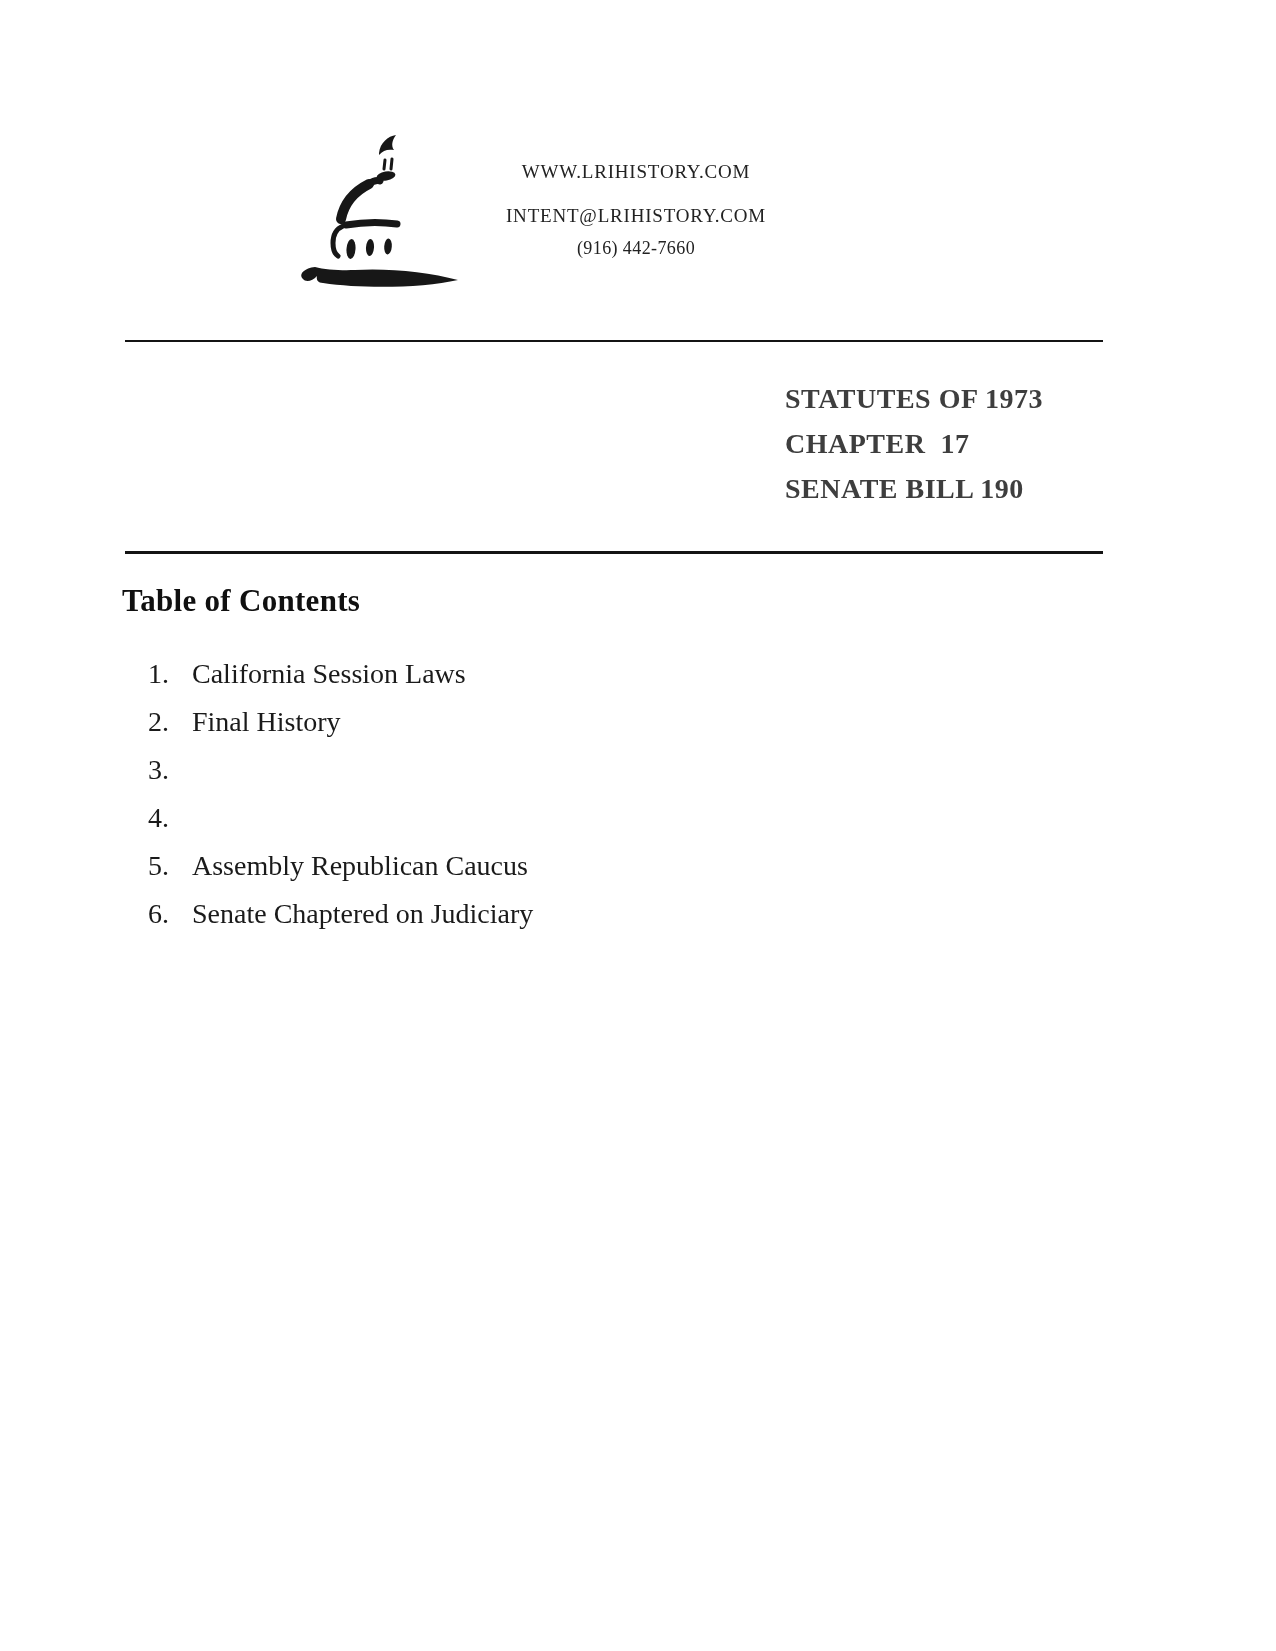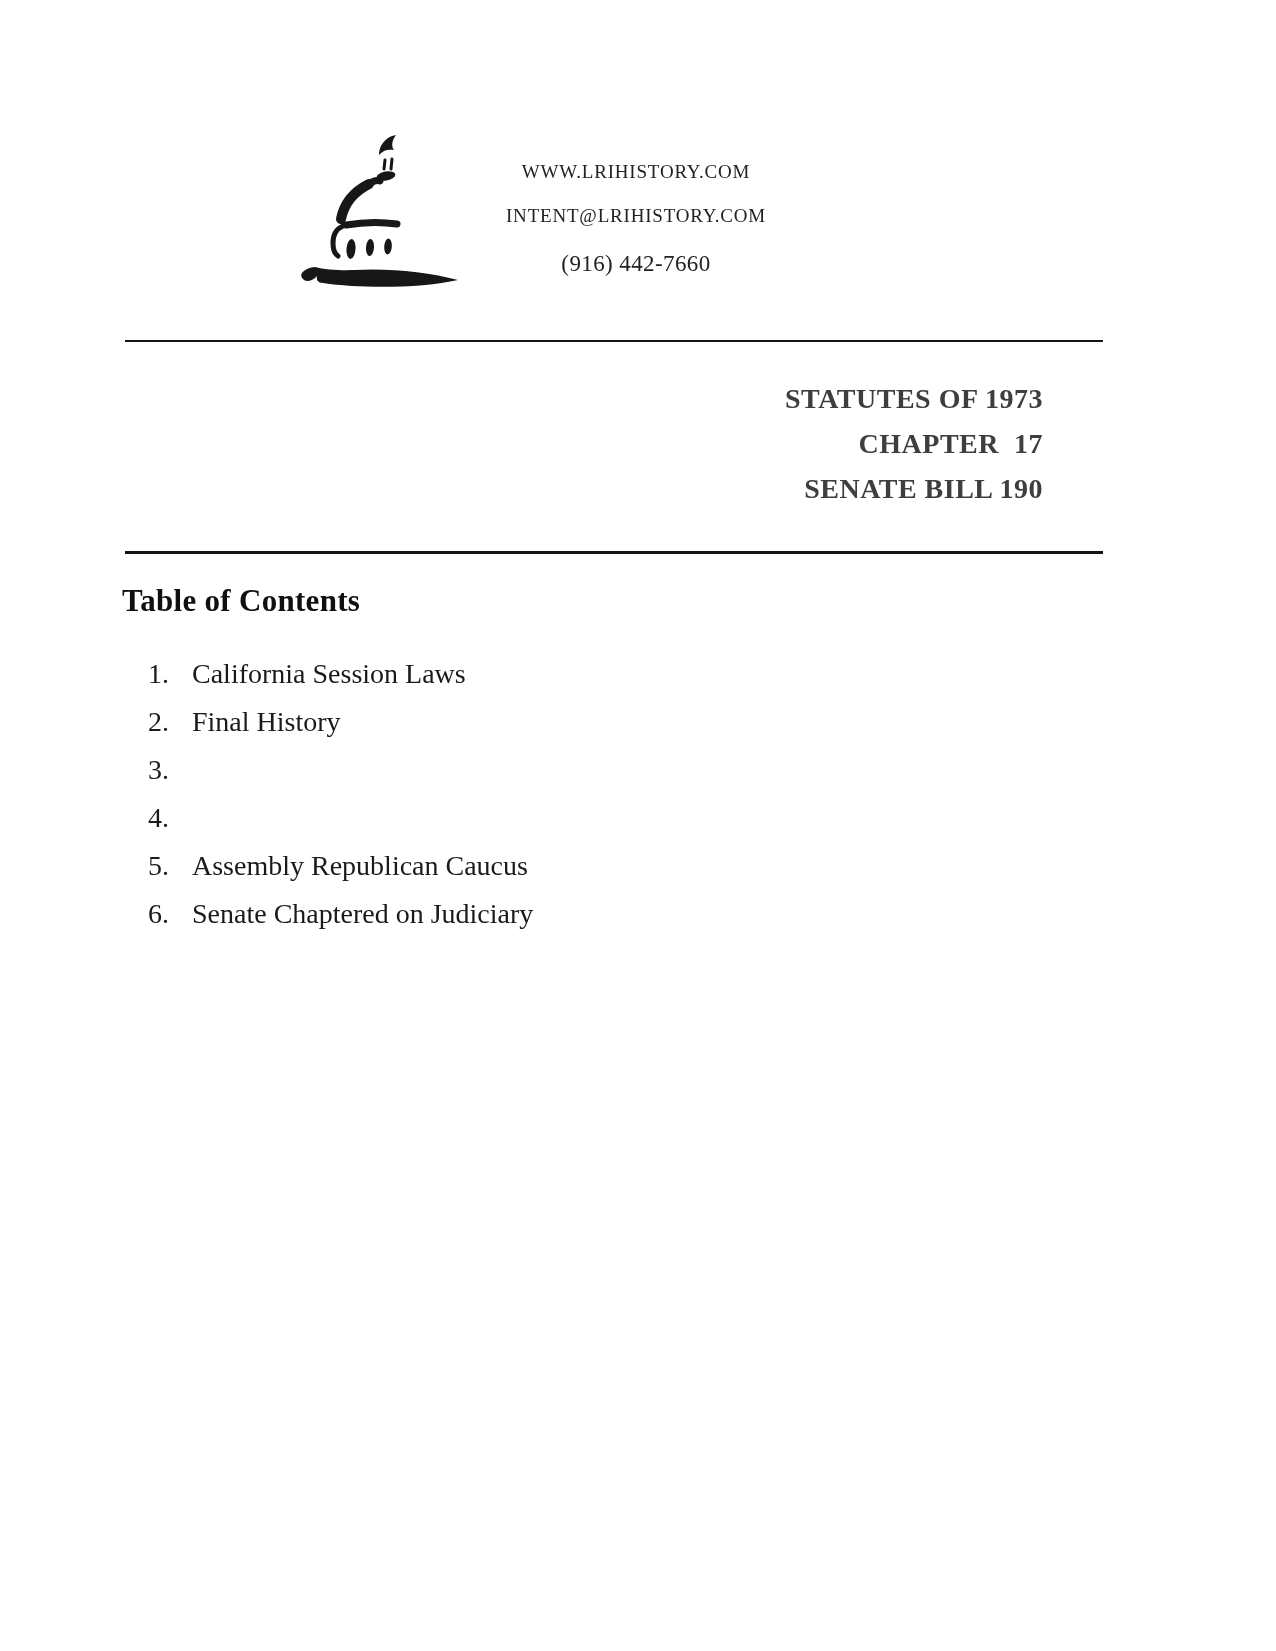--- a/index.html
+++ b/index.html
@@ -41,38 +41,37 @@
     white-space: nowrap;
   }
   .contact-line {
     font-size: 19px;
     line-height: 32px;
     letter-spacing: 0.8px;
     color: #222222;
     white-space: nowrap;
   }
   .contact-line.first { margin-top: 12px; }
-  .contact-line.phone { font-size: 23px; letter-spacing: 0.4px; margin-top: 16px; }
+  .contact-line.phone { font-size: 18px; letter-spacing: 0.4px; }
 
   
   .rule {
     position: absolute;
     left: 125px;
     width: 978px;
     background: #141414;
   }
   .rule-top { top: 340px; height: 2px; }
   .rule-bottom { top: 551px; height: 3px; }
 
   
   .case-block {
     position: absolute;
     right: 233px;
     top: 376px;
-    text-align: right;
   }
   .case-line {
     font-size: 28px;
     font-weight: bold;
     line-height: 45px;
     color: #3e3e3e;
     letter-spacing: 0.5px;
     white-space: pre; 
   }
 

